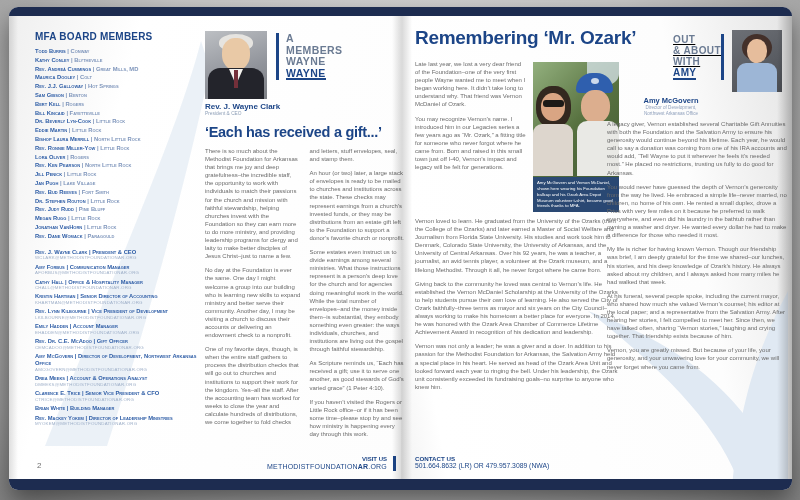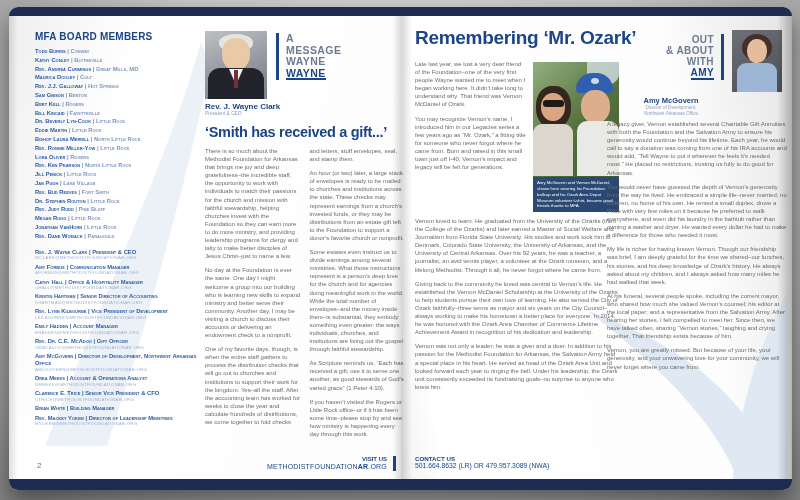--- a/index.html
+++ b/index.html
@@ -84,21 +84,21 @@
   .s-face2{position:absolute;right:9px;top:28px;width:29px;height:33px;border-radius:46%;background:#dcae8e;}
   .s-shirt2{position:absolute;right:0;top:59px;width:42px;height:55px;border-radius:10px 10px 0 0;background:#e9e9e5;}
   .caption{position:absolute;left:0;right:0;bottom:0;background:rgba(39,70,122,.9);color:#fff;
     font-size:4.3px;line-height:5.7px;padding:3px 4px;z-index:3;}
   .contact{position:absolute;left:14px;bottom:9px;z-index:2;}
   .contact-label{font-size:6.2px;font-weight:bold;color:#1c4587;line-height:7.5px;}
   .contact-phone{font-size:6.8px;color:#1c4587;line-height:8px;}
 
   .oa-wrap{position:absolute;right:10px;top:14px;width:172px;z-index:2;}
   .oa-row{display:flex;justify-content:flex-end;align-items:flex-start;}
-  .oa-kicker{text-align:right;border-right:3px solid #1c4587;padding-right:7px;margin-right:8px;margin-top:4px;}
+  .oa-kicker{border-right:3px solid #1c4587;margin-right:8px;margin-top:4px;text-decoration:underline;}
   .oa-line{font-size:10px;font-weight:bold;color:#6b7b93;line-height:11px;letter-spacing:.4px;}
   .oa-accent{color:#1c4587;border-bottom:2px solid #1c4587;display:inline-block;line-height:10px;}
   .photo-amy{width:50px;height:62px;flex:none;position:relative;overflow:hidden;
     background:linear-gradient(150deg,#6d7076 0%,#4b4e54 100%);}
   .a-hair{position:absolute;left:10px;top:4px;width:30px;height:27px;border-radius:50%;background:#43302a;}
   .a-face{position:absolute;left:15px;top:9px;width:20px;height:24px;border-radius:48%;background:#e6bd9c;}
   .a-shirt{position:absolute;left:5px;top:33px;width:40px;height:29px;border-radius:9px 9px 0 0;background:#9db6d6;}
   .oa-name-block{width:122px;text-align:center;margin-top:4px;}
   .oa-name{font-size:7.5px;font-weight:bold;color:#1c4587;line-height:9px;}
   .oa-title{font-size:4.6px;color:#8fa0bc;line-height:5.8px;}
@@ -250,30 +250,30 @@
       <div class="msg-head">
         <div class="photo-wayne">
           <div class="w-hair"></div>
           <div class="w-head"></div>
           <div class="w-body"></div>
           <div class="w-shirt"></div>
           <div class="w-tie"></div>
         </div>
         <div class="kicker">
           <div class="kicker-line">A</div>
-          <div class="kicker-line">MESSAGE</div>
+          <div class="kicker-line">MEMBERS</div>
           <div class="kicker-line">WAYNE</div>
           <div class="kicker-line"><span class="kicker-accent">WAYNE</span></div>
         </div>
       </div>
       <div class="author">
         <div class="author-name">Rev. J. Wayne Clark</div>
         <div class="author-title">President &amp; CEO</div>
       </div>
-      <div class="headline-left">‘Smith has received a gift...’</div>
+      <div class="headline-left">‘Each has received a gift...’</div>
       <div class="body-cols">
 
       <p>There is so much about the Methodist Foundation for Arkansas that brings me joy and deep gratefulness–the incredible staff, the opportunity to work with individuals to match their passions for the church and mission with faithful stewardship, helping churches invest with the Foundation so they can earn more to do more ministry, and providing leadership programs for clergy and laity to make better disciples of Jesus Christ–just to name a few.</p>
           <p>No day at the Foundation is ever the same. One day I might welcome a group into our building who is learning new skills to expand ministry and better serve their community. Another day, I may be visiting a church to discuss their accounts or delivering an endowment check to a nonprofit.</p>
           <p>One of my favorite days, though, is when the entire staff gathers to process the distribution checks that will go out to churches and institutions to support their work for the kingdom. Yes–all the staff. After the accounting team has worked for weeks to close the year and calculate hundreds of distributions, we come together to fold checks and letters, stuff envelopes, seal, and stamp them.</p>
           <p>An hour (or two) later, a large stack of envelopes is ready to be mailed to churches and institutions across the state. These checks may represent earnings from a church’s invested funds, or they may be distributions from an estate gift left to the Foundation to support a donor’s favorite church or nonprofit.</p>
           <p>Some estates even instruct us to divide earnings among several ministries. What those instructions represent is a person’s deep love for the church and for agencies doing meaningful work in the world. While the total number of envelopes–and the money inside them–is substantial, they embody something even greater: the ways individuals, churches, and institutions are living out the gospel through faithful stewardship.</p>
           <p>As Scripture reminds us, “Each has received a gift; use it to serve one another, as good stewards of God’s varied grace” (1 Peter 4:10).</p>
           <p>If you haven’t visited the Rogers or Little Rock office–or if it has been some time–please stop by and see how ministry is happening every day through this work.</p>
         </div>

